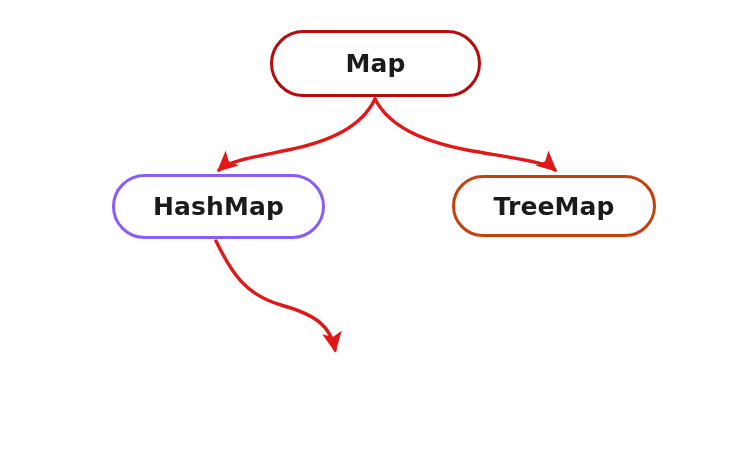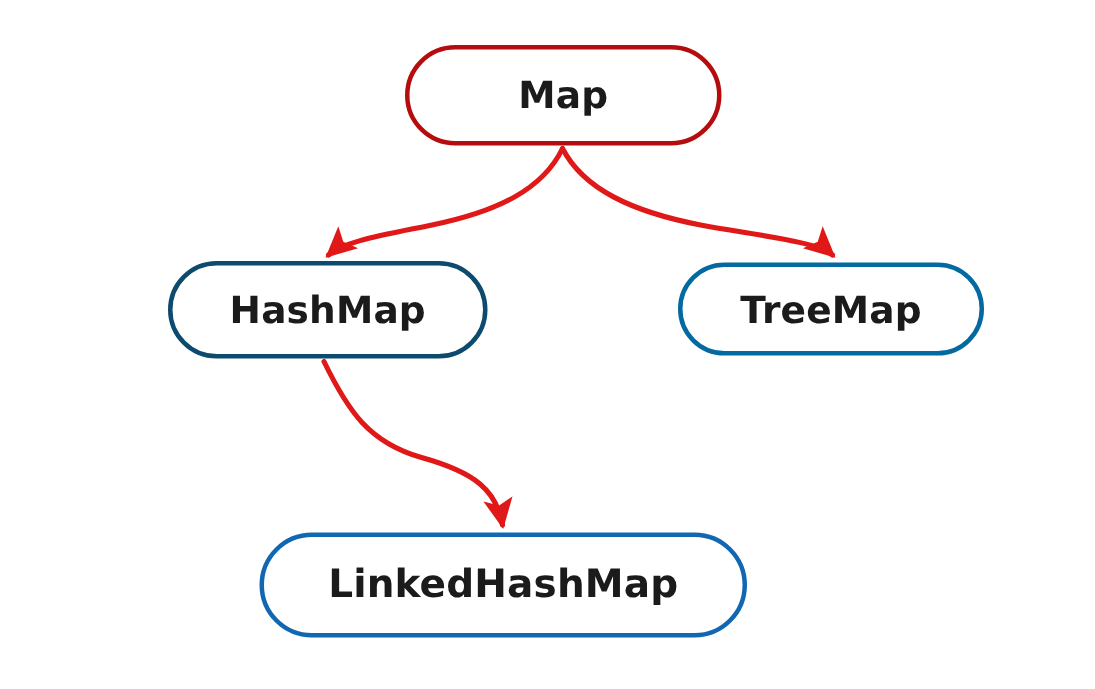--- a/index.html
+++ b/index.html
@@ -51,31 +51,31 @@
     border: 3px solid #b50d0d;
     border-radius: 34px;
   }
   #node-map .node-label { font-size: 25px; }
   
   #node-hashmap {
     left: 112px;
     top: 174px;
     width: 213px;
     height: 65px;
-    border: 3px solid #0c4a6e;
+    border: 3px solid #8b5cf6;
     border-radius: 33px;
   }
   #node-hashmap .node-label { font-size: 25px; }
   
   #node-treemap {
     left: 452px;
     top: 175px;
     width: 204px;
     height: 62px;
-    border: 3px solid #0369a1;
+    border: 3px solid #c2410c;
     border-radius: 31px;
   }
   #node-treemap .node-label { font-size: 25px; }
   
   #node-linkedhashmap {
     left: 173px;
     top: 355px;
     width: 325px;
     height: 70px;
     border: 3px solid #1167b1;
@@ -107,17 +107,14 @@
   </div>
 
   <div class="node" id="node-hashmap">
     <span class="node-label">HashMap</span>
   </div>
 
   <div class="node" id="node-treemap">
     <span class="node-label">TreeMap</span>
   </div>
 
-  <div class="node" id="node-linkedhashmap">
-    <span class="node-label">LinkedHashMap</span>
-  </div>
 
 </div>
 
 </body></html>

